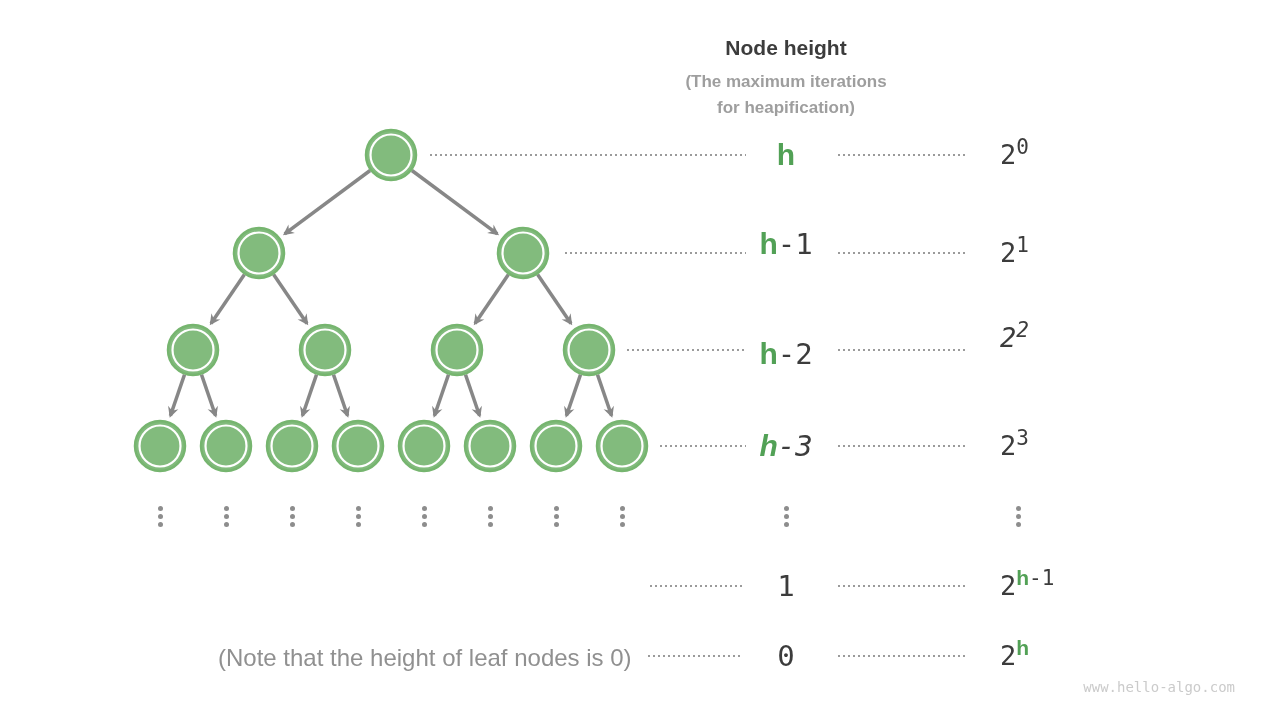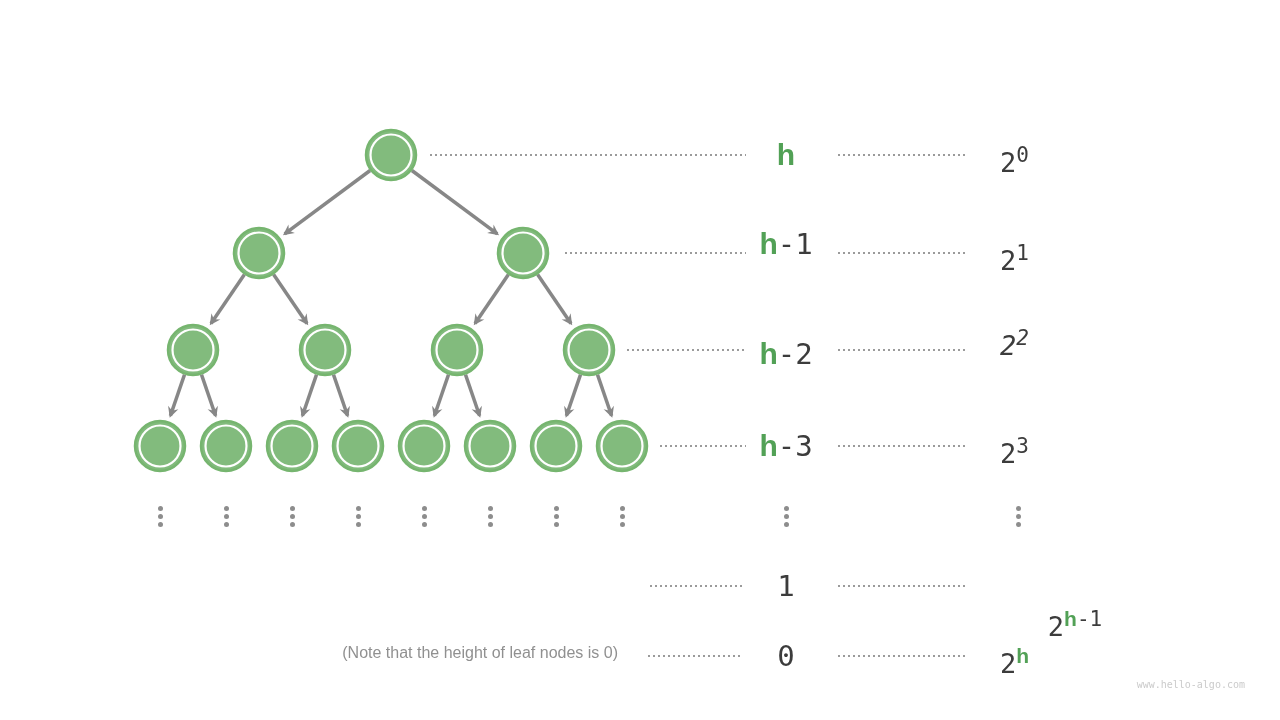--- a/index.html
+++ b/index.html
@@ -21,30 +21,30 @@
     background-image:repeating-linear-gradient(to right, var(--leader) 0 2px, transparent 2px 5px); }
 
   .hlabel { position:absolute; left:716px; width:140px; text-align:center;
     font-family:"DejaVu Sans Mono", monospace; font-size:29px; color:var(--dark);
     line-height:36px; white-space:nowrap; }
   .hlabel .g, .clabel .g { font-family:"Liberation Sans", sans-serif; font-weight:700; color:var(--accent); }
   .hlabel .g { font-size:30px; }
 
   .clabel { position:absolute; left:1000px; width:150px; text-align:left;
     font-family:"DejaVu Sans Mono", monospace; font-size:27px; color:var(--dark);
-    line-height:52px; white-space:nowrap; }
+    line-height:36px; white-space:nowrap; }
   .clabel .sup { font-size:21px; position:relative; top:-10px; }
 
   .vdots { position:absolute; width:6px; display:flex; flex-direction:column; align-items:center; gap:3px; }
   .vdots .dot { width:5px; height:5px; border-radius:50%; background:var(--dots); }
 
   .note { position:absolute; left:218px; width:400px; top:644px; text-align:right;
-    font-size:16px; color:var(--graynote); white-space:nowrap; }
-  .wm { position:absolute; right:35px; top:679px; font-family:"DejaVu Sans Mono", monospace;
-    font-size:10px; color:var(--wm); }
+    font-size:24px; color:var(--graynote); white-space:nowrap; }
+  .wm { position:absolute; right:45px; top:679px; font-family:"DejaVu Sans Mono", monospace;
+    font-size:14px; color:var(--wm); }
 </style>
 </head>
 <body>
 
 <div class="stage" style="--accent: #52a156; --dark: #3c3c3c; --graysub: #9e9e9e; --graynote: #909090; --leader: #9b9b9b; --dots: #8d8d8d; --wm: #cbcbcb;">
 
   <svg id="tree-svg" width="1280" height="720" viewBox="0 0 1280 720">
       <defs>
         <marker id="ah" viewBox="0 0 12 12" refX="9" refY="6" markerWidth="13" markerHeight="13" markerUnits="userSpaceOnUse" orient="auto">
   <path d="M1,1 L11,6 L1,11 L4.2,6 Z" fill="#878787"></path>
@@ -119,20 +119,27 @@
       <g>
     <circle cx="556" cy="446" r="25" fill="#82bb7d" stroke="#76b56f" stroke-width="2.5"></circle>
     <circle cx="556" cy="446" r="20.5" fill="none" stroke="#ffffff" stroke-width="2.2"></circle>
       </g>
       <g>
     <circle cx="622" cy="446" r="25" fill="#82bb7d" stroke="#76b56f" stroke-width="2.5"></circle>
     <circle cx="622" cy="446" r="20.5" fill="none" stroke="#ffffff" stroke-width="2.2"></circle>
       </g>
     </svg>
 
+  <div class="col-hdr" id="hdr-height">
+    <div class="t">Node height</div>
+    <div class="s">
+      <span>(The maximum iterations</span><br>
+      <span>for heapification)</span>
+    </div>
+  </div>
 
 
   <div id="rows">
       <div>
         <div class="ldr" style="left: 430px; width: 316px; top: 154px;"></div>
         <div class="ldr" style="left: 838px; width: 130px; top: 154px;"></div>
         <div class="hlabel" style="top: 137px;"><span class="g">h</span></div>
         <div class="clabel" style="top: 137px;"><span>2</span><span class="sup">0</span></div>
       </div>
       <div>
@@ -143,40 +150,40 @@
       </div>
       <div>
         <div class="ldr" style="left: 627px; width: 119px; top: 349px;"></div>
         <div class="ldr" style="left: 838px; width: 130px; top: 349px;"></div>
         <div class="hlabel" style="top: 336px;"><span class="g">h</span><span>-2</span></div>
         <div class="clabel" style="top: 320px; font-style: italic;"><span>2</span><span class="sup">2</span></div>
       </div>
       <div>
         <div class="ldr" style="left: 660px; width: 86px; top: 445px;"></div>
         <div class="ldr" style="left: 838px; width: 130px; top: 445px;"></div>
-        <div class="hlabel" style="top: 428px;"><span class="g">h</span><span>-3</span></div>
+        <div class="hlabel" style="top: 428px; font-style: italic;"><span class="g">h</span><span>-3</span></div>
         <div class="clabel" style="top: 428px;"><span>2</span><span class="sup">3</span></div>
       </div>
       <div>
         <div class="vdots" style="left: 783px; top: 506px;">
           <div class="dot"></div>
           <div class="dot"></div>
           <div class="dot"></div>
         </div>
         <div class="vdots" style="left: 1015px; top: 506px;">
           <div class="dot"></div>
           <div class="dot"></div>
           <div class="dot"></div>
         </div>
       </div>
       <div>
         <div class="ldr" style="left: 650px; width: 92px; top: 585px;"></div>
         <div class="ldr" style="left: 838px; width: 130px; top: 585px;"></div>
         <div class="hlabel" style="top: 568px;"><span>1</span></div>
-        <div class="clabel" style="top: 601px; text-align: center;"><span>2</span><span class="g sup">h</span><span class="sup">-1</span></div>
+        <div class="clabel" style="top: 568px;"><span>2</span><span class="g sup">h</span><span class="sup">-1</span></div>
       </div>
       <div>
         <div class="ldr" style="left: 648px; width: 92px; top: 655px;"></div>
         <div class="ldr" style="left: 838px; width: 130px; top: 655px;"></div>
         <div class="hlabel" style="top: 638px;"><span>0</span></div>
         <div class="clabel" style="top: 638px;"><span>2</span><span class="g sup">h</span></div>
       </div>
     </div>
   <div id="leaf-dots">
       <div class="vdots" style="left: 157px; top: 506px;">

